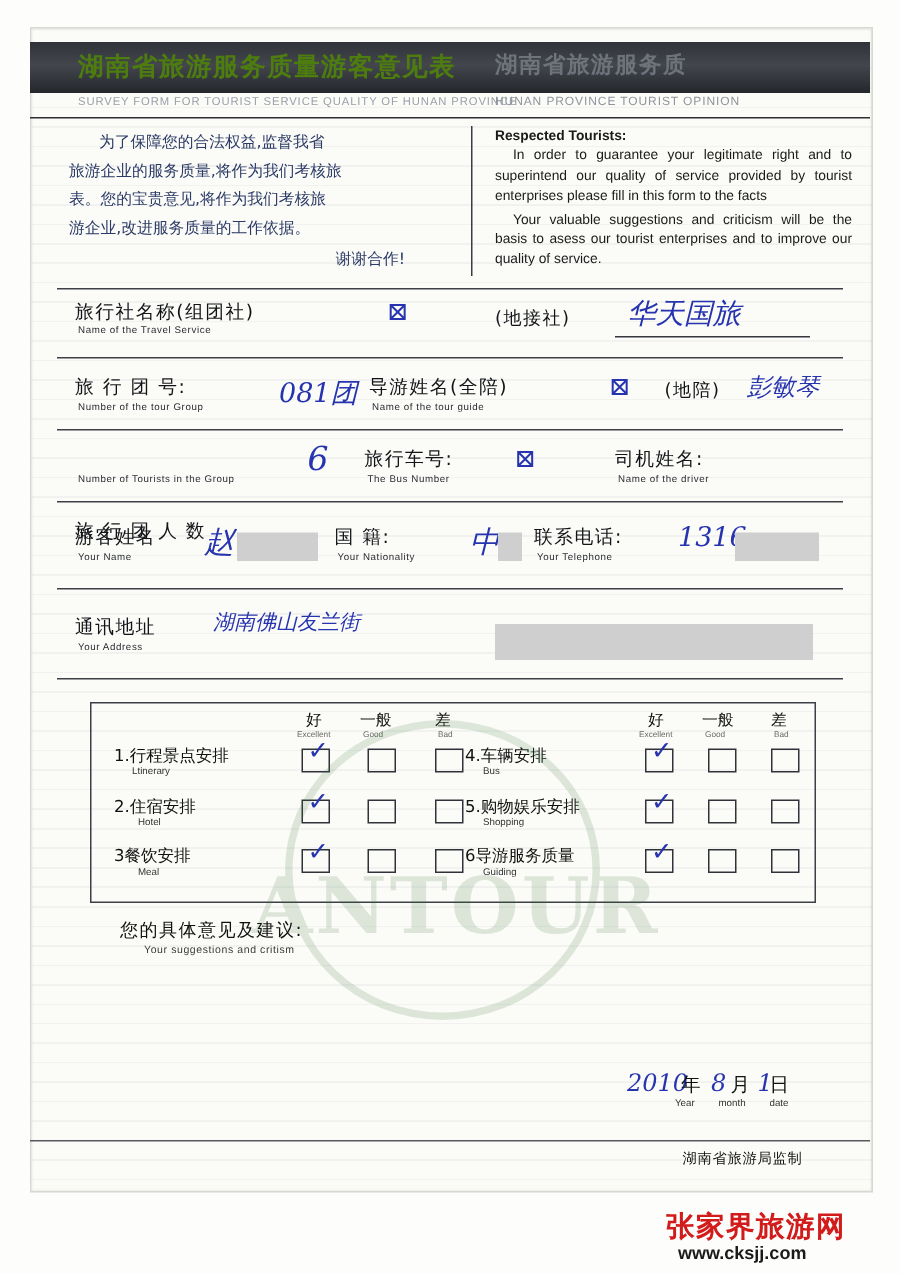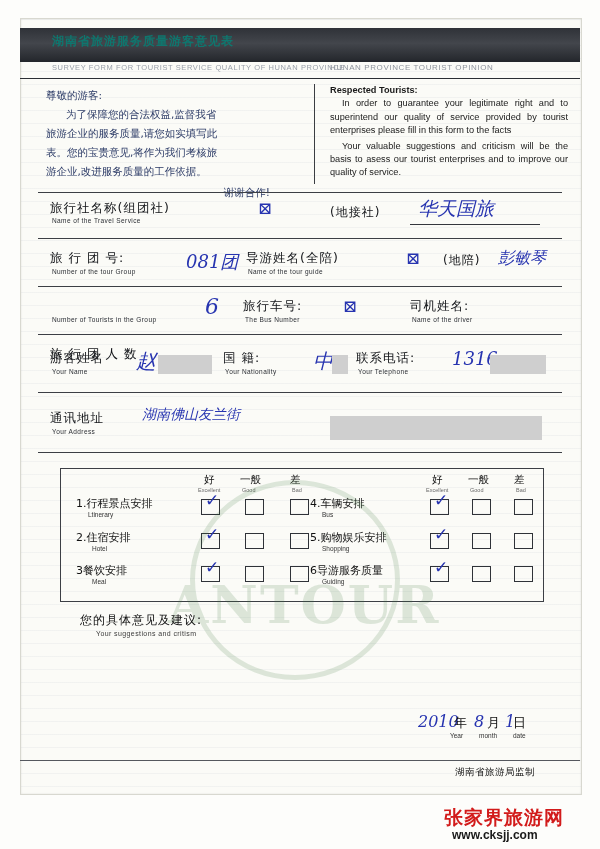--- a/index.html
+++ b/index.html
@@ -12,21 +12,21 @@
          border:1px solid #d8d8d0;box-shadow:0 0 2px rgba(0,0,0,.12) inset;}
 
   
   .ghost-lines{position:absolute;left:0;top:0;right:0;bottom:0;
       background:repeating-linear-gradient(to bottom, rgba(140,150,170,.085) 0px, rgba(140,150,170,.085) 1px, transparent 1px, transparent 13px);
       pointer-events:none;}
 
   
   .title-band{position:absolute;left:20px;top:28px;width:560px;height:34px;
       background:linear-gradient(to bottom,#2f3238 0%,#43464c 45%,#23262b 100%);}
-  .title-cn{position:absolute;left:52px;top:33px;font-size:12px;font-weight:bold;color:#0f766e;
+  .title-cn{position:absolute;left:52px;top:33px;font-size:17px;font-weight:bold;color:#4d7c0f;
       letter-spacing:1px;font-family:"DejaVu Sans",sans-serif;}
   .title-ghost{position:absolute;left:330px;top:34px;font-size:15px;font-weight:bold;color:#6d727b;letter-spacing:1px;}
   .title-en{position:absolute;left:52px;top:63px;font-size:7.5px;color:#9aa0aa;letter-spacing:.6px;}
   .title-en2{position:absolute;left:330px;top:63px;font-size:8px;color:#8f949d;letter-spacing:.6px;}
 
   .hline{position:absolute;background:#2b2e33;}
 
   
   .intro-left{position:absolute;left:46px;top:86px;width:250px;font-size:10.5px;color:#2b3a66;
       line-height:19px;font-family:"DejaVu Sans",sans-serif;}
@@ -84,28 +84,28 @@
 <body>
 
 <div class="page">
 
   <div class="sheet">
     <div class="ghost-lines"></div>
   </div>
 
   <div class="title-band"></div>
   <div class="title-cn">湖南省旅游服务质量游客意见表</div>
+  <div class="title-ghost">湖南省旅游服务质</div>
   <div class="title-en">SURVEY FORM FOR TOURIST SERVICE QUALITY OF HUNAN PROVINCE</div>
   <div class="title-en2">HUNAN   PROVINCE   TOURIST   OPINION</div>
   <div class="hline" style="left:20px;top:78px;width:560px;height:1px;"></div>
 
   <div class="intro-left">
-    <span class="ln">尊敬的游客:</span>
     <span class="ln" style="text-indent:20px;">为了保障您的合法权益,监督我省</span>
-    <span class="ln">旅游企业的服务质量,请您如实填写此</span>
+    <span class="ln">旅游企业的服务质量,将作为我们考核旅</span>
     <span class="ln">表。您的宝贵意见,将作为我们考核旅</span>
     <span class="ln">游企业,改进服务质量的工作依据。</span>
     <span class="sign">谢谢合作!</span>
   </div>
 
   <div class="vdiv"></div>
 
   <div class="intro-right">
     <div class="r-title">Respected Tourists:</div>
     <p>In order to guarantee your legitimate right and to superintend our quality of service provided by tourist enterprises please fill in this form to the facts</p>

